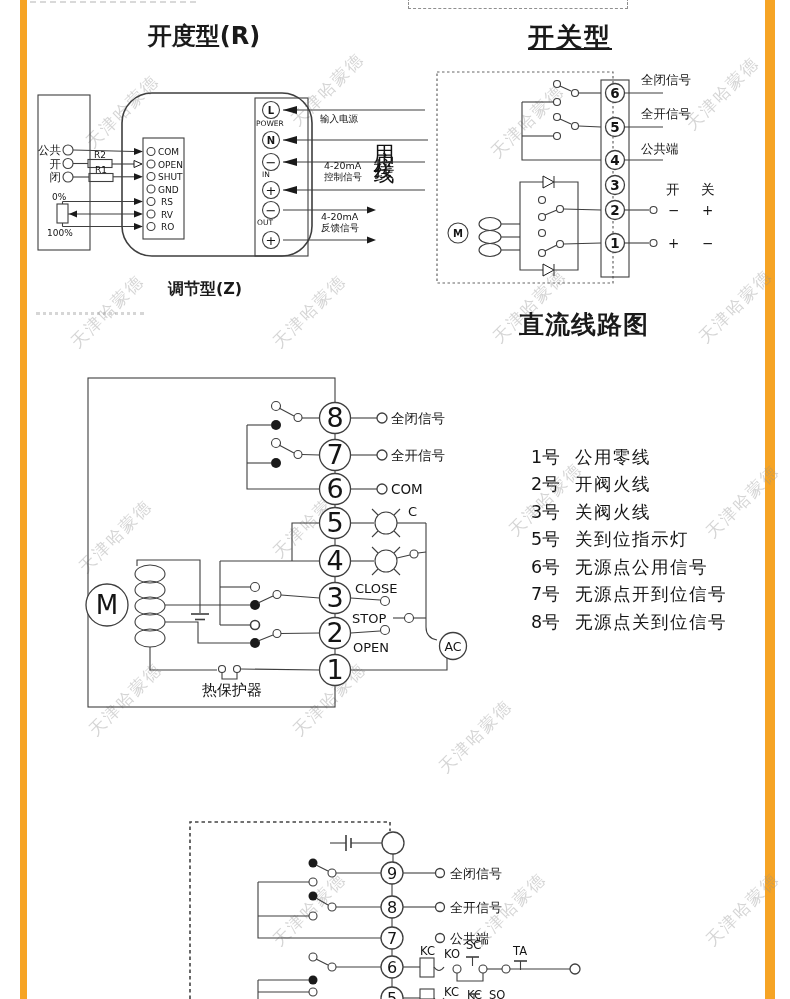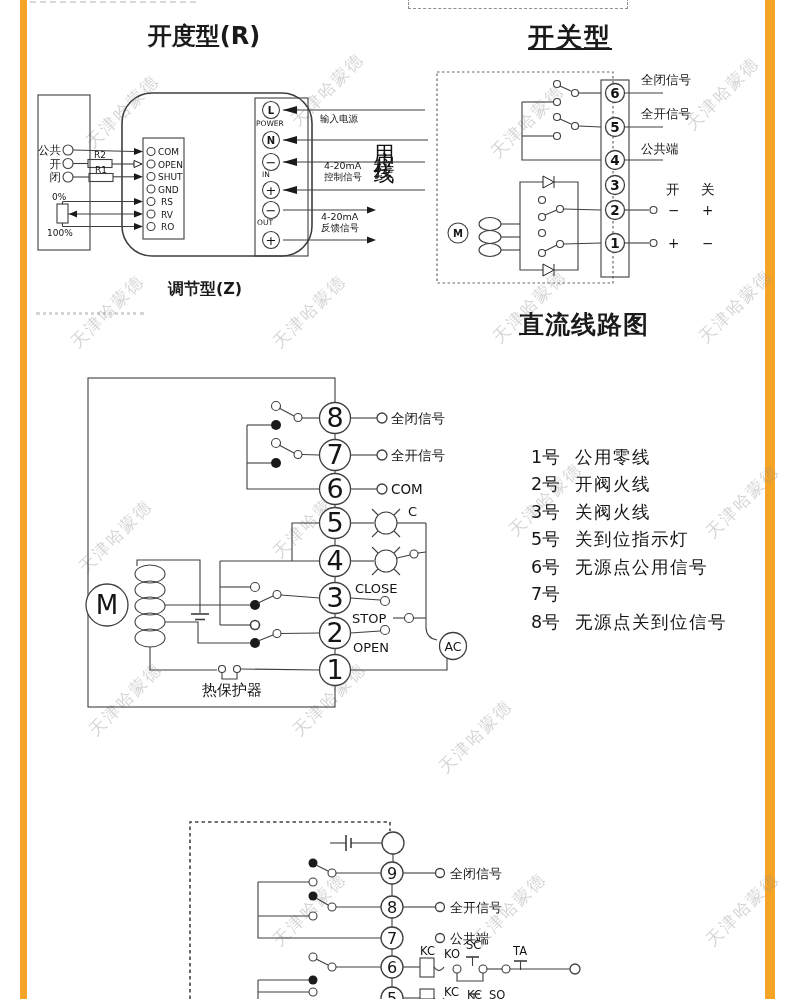--- a/index.html
+++ b/index.html
@@ -391,20 +391,21 @@
     <div class="legend-row">
         <span class="ln">5号</span>
         <span class="lt">关到位指示灯</span>
       </div>
     <div class="legend-row">
         <span class="ln">6号</span>
         <span class="lt">无源点公用信号</span>
       </div>
     <div class="legend-row">
         <span class="ln">7号</span>
+        <span class="lt">无源点开到位信号</span>
       </div>
     <div class="legend-row">
         <span class="ln">8号</span>
         <span class="lt">无源点关到位信号</span>
       </div>
   </div>
 
   <svg style="left:180px;top:815px" width="420" height="184" viewBox="0 0 420 184">
     <path class="dash2" d="M10,184 L10,7 L210,7 L210,16"></path>
     <g>

